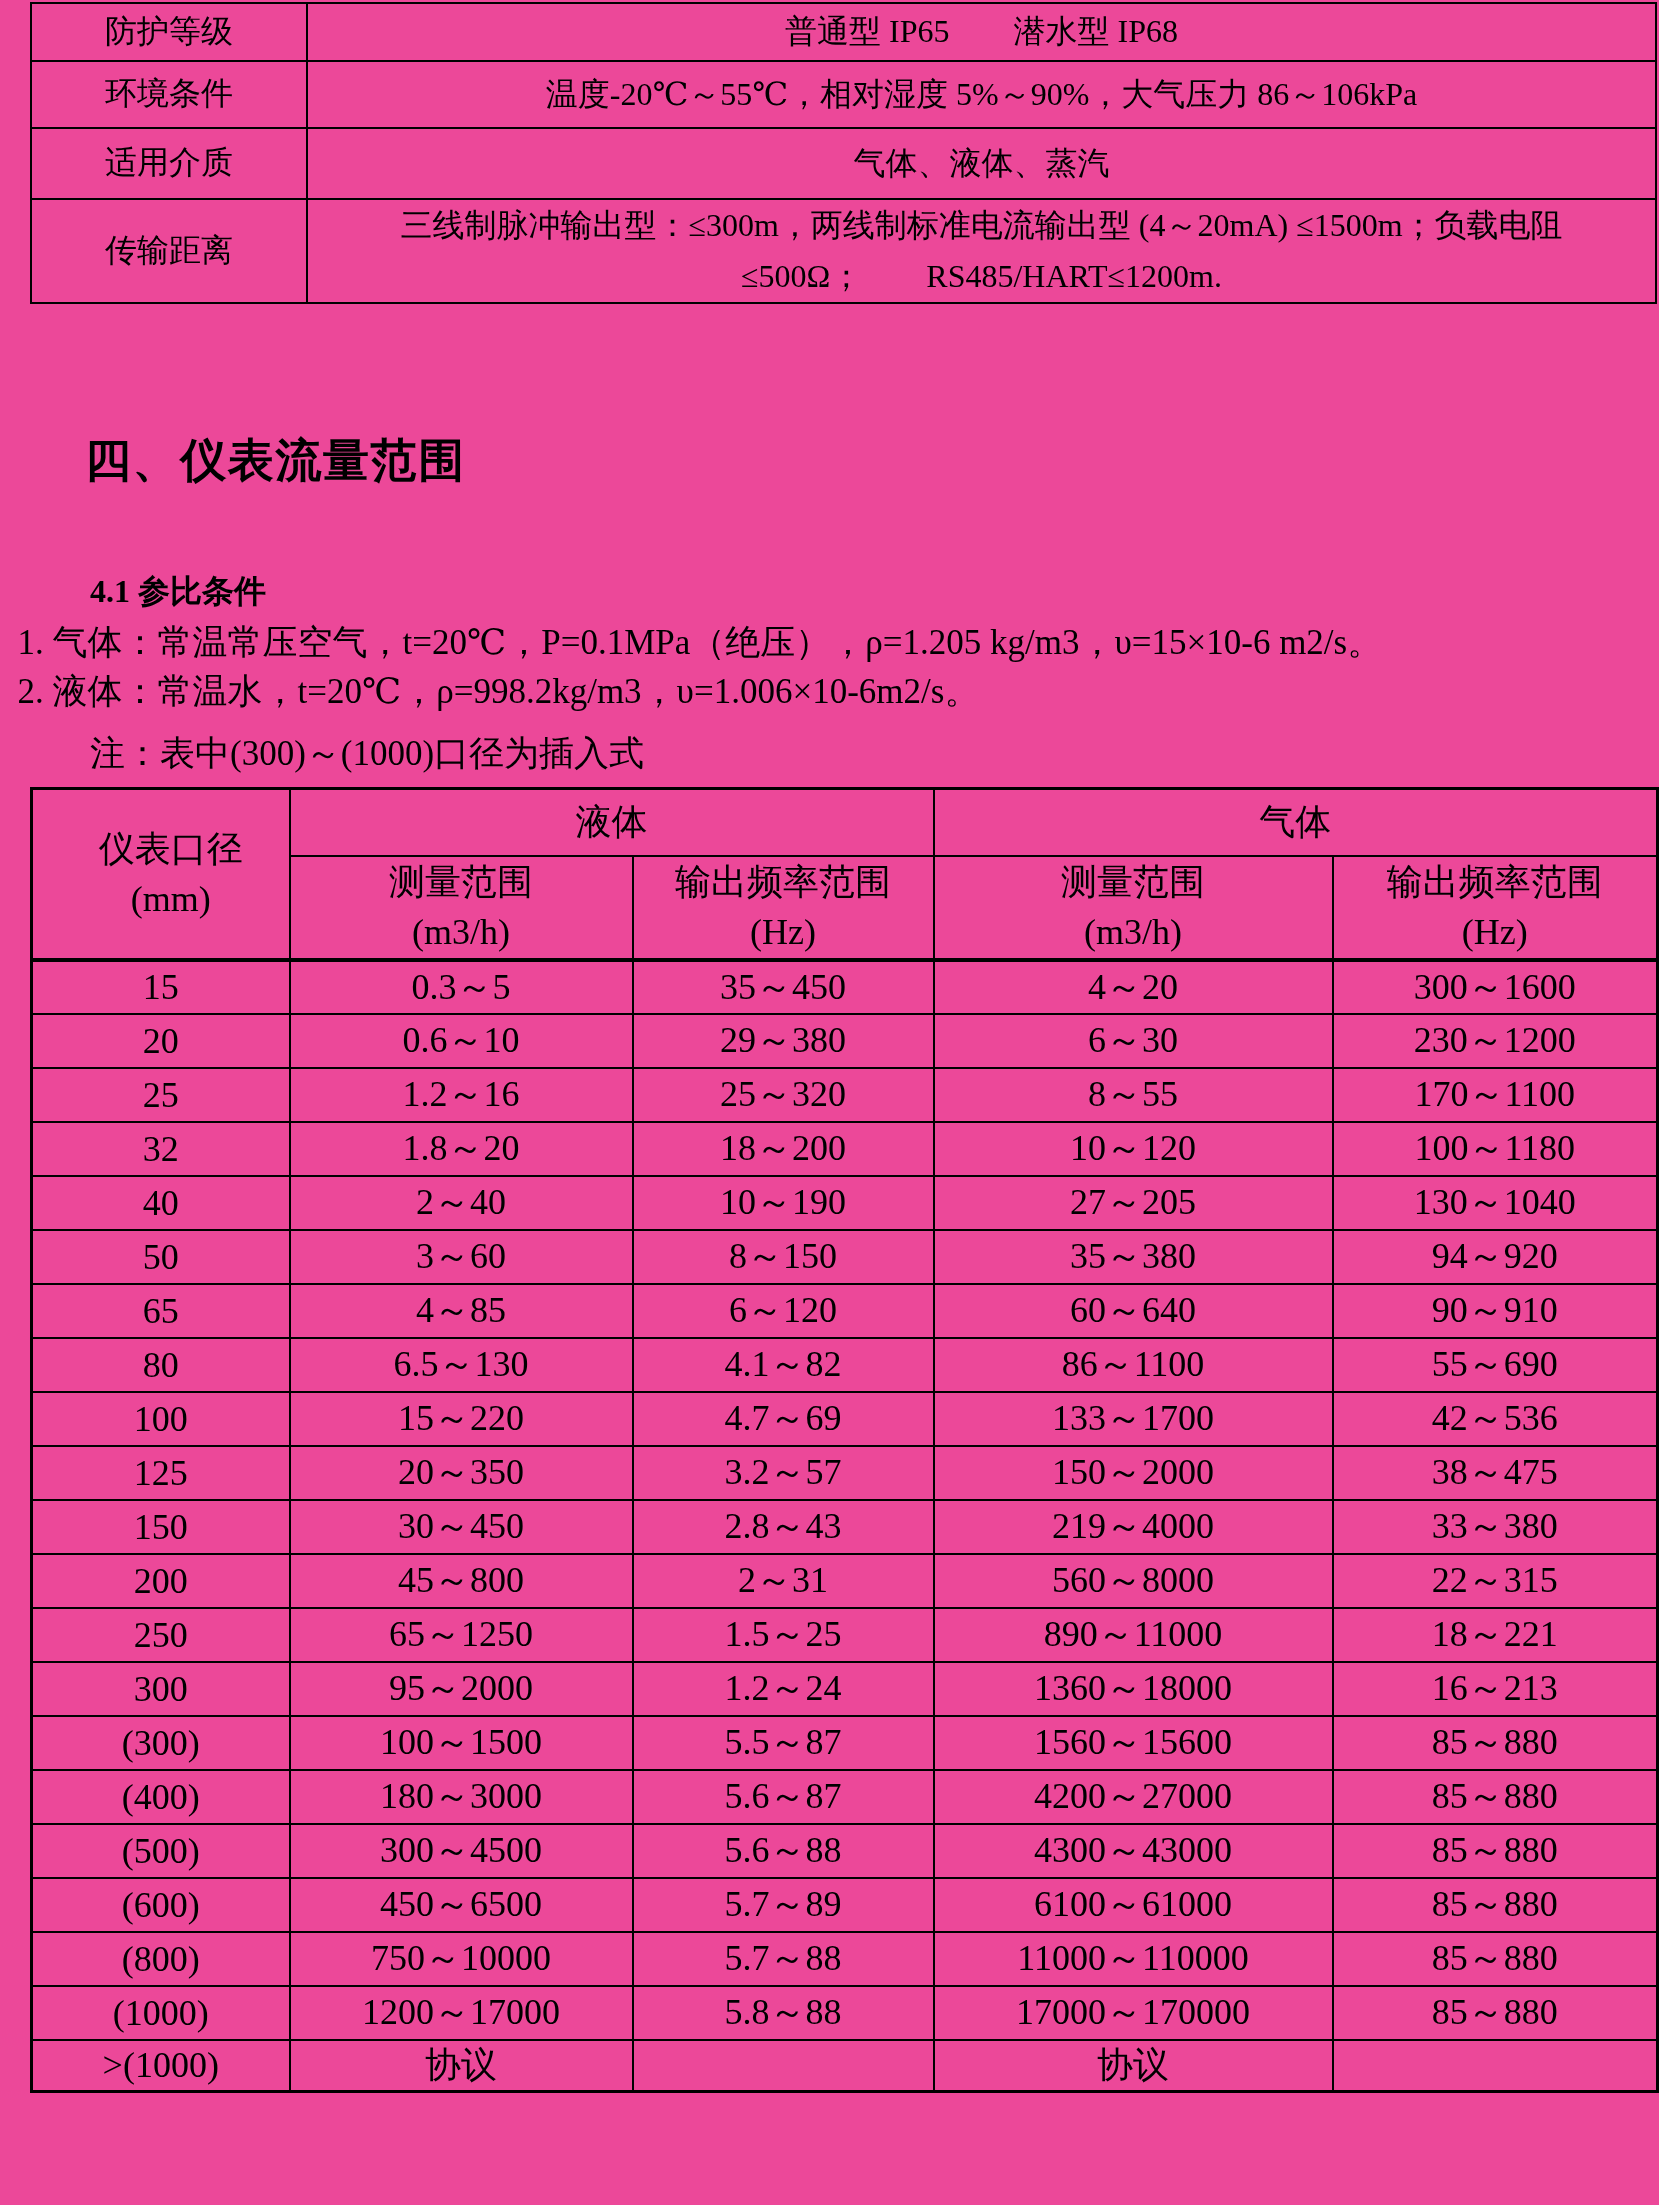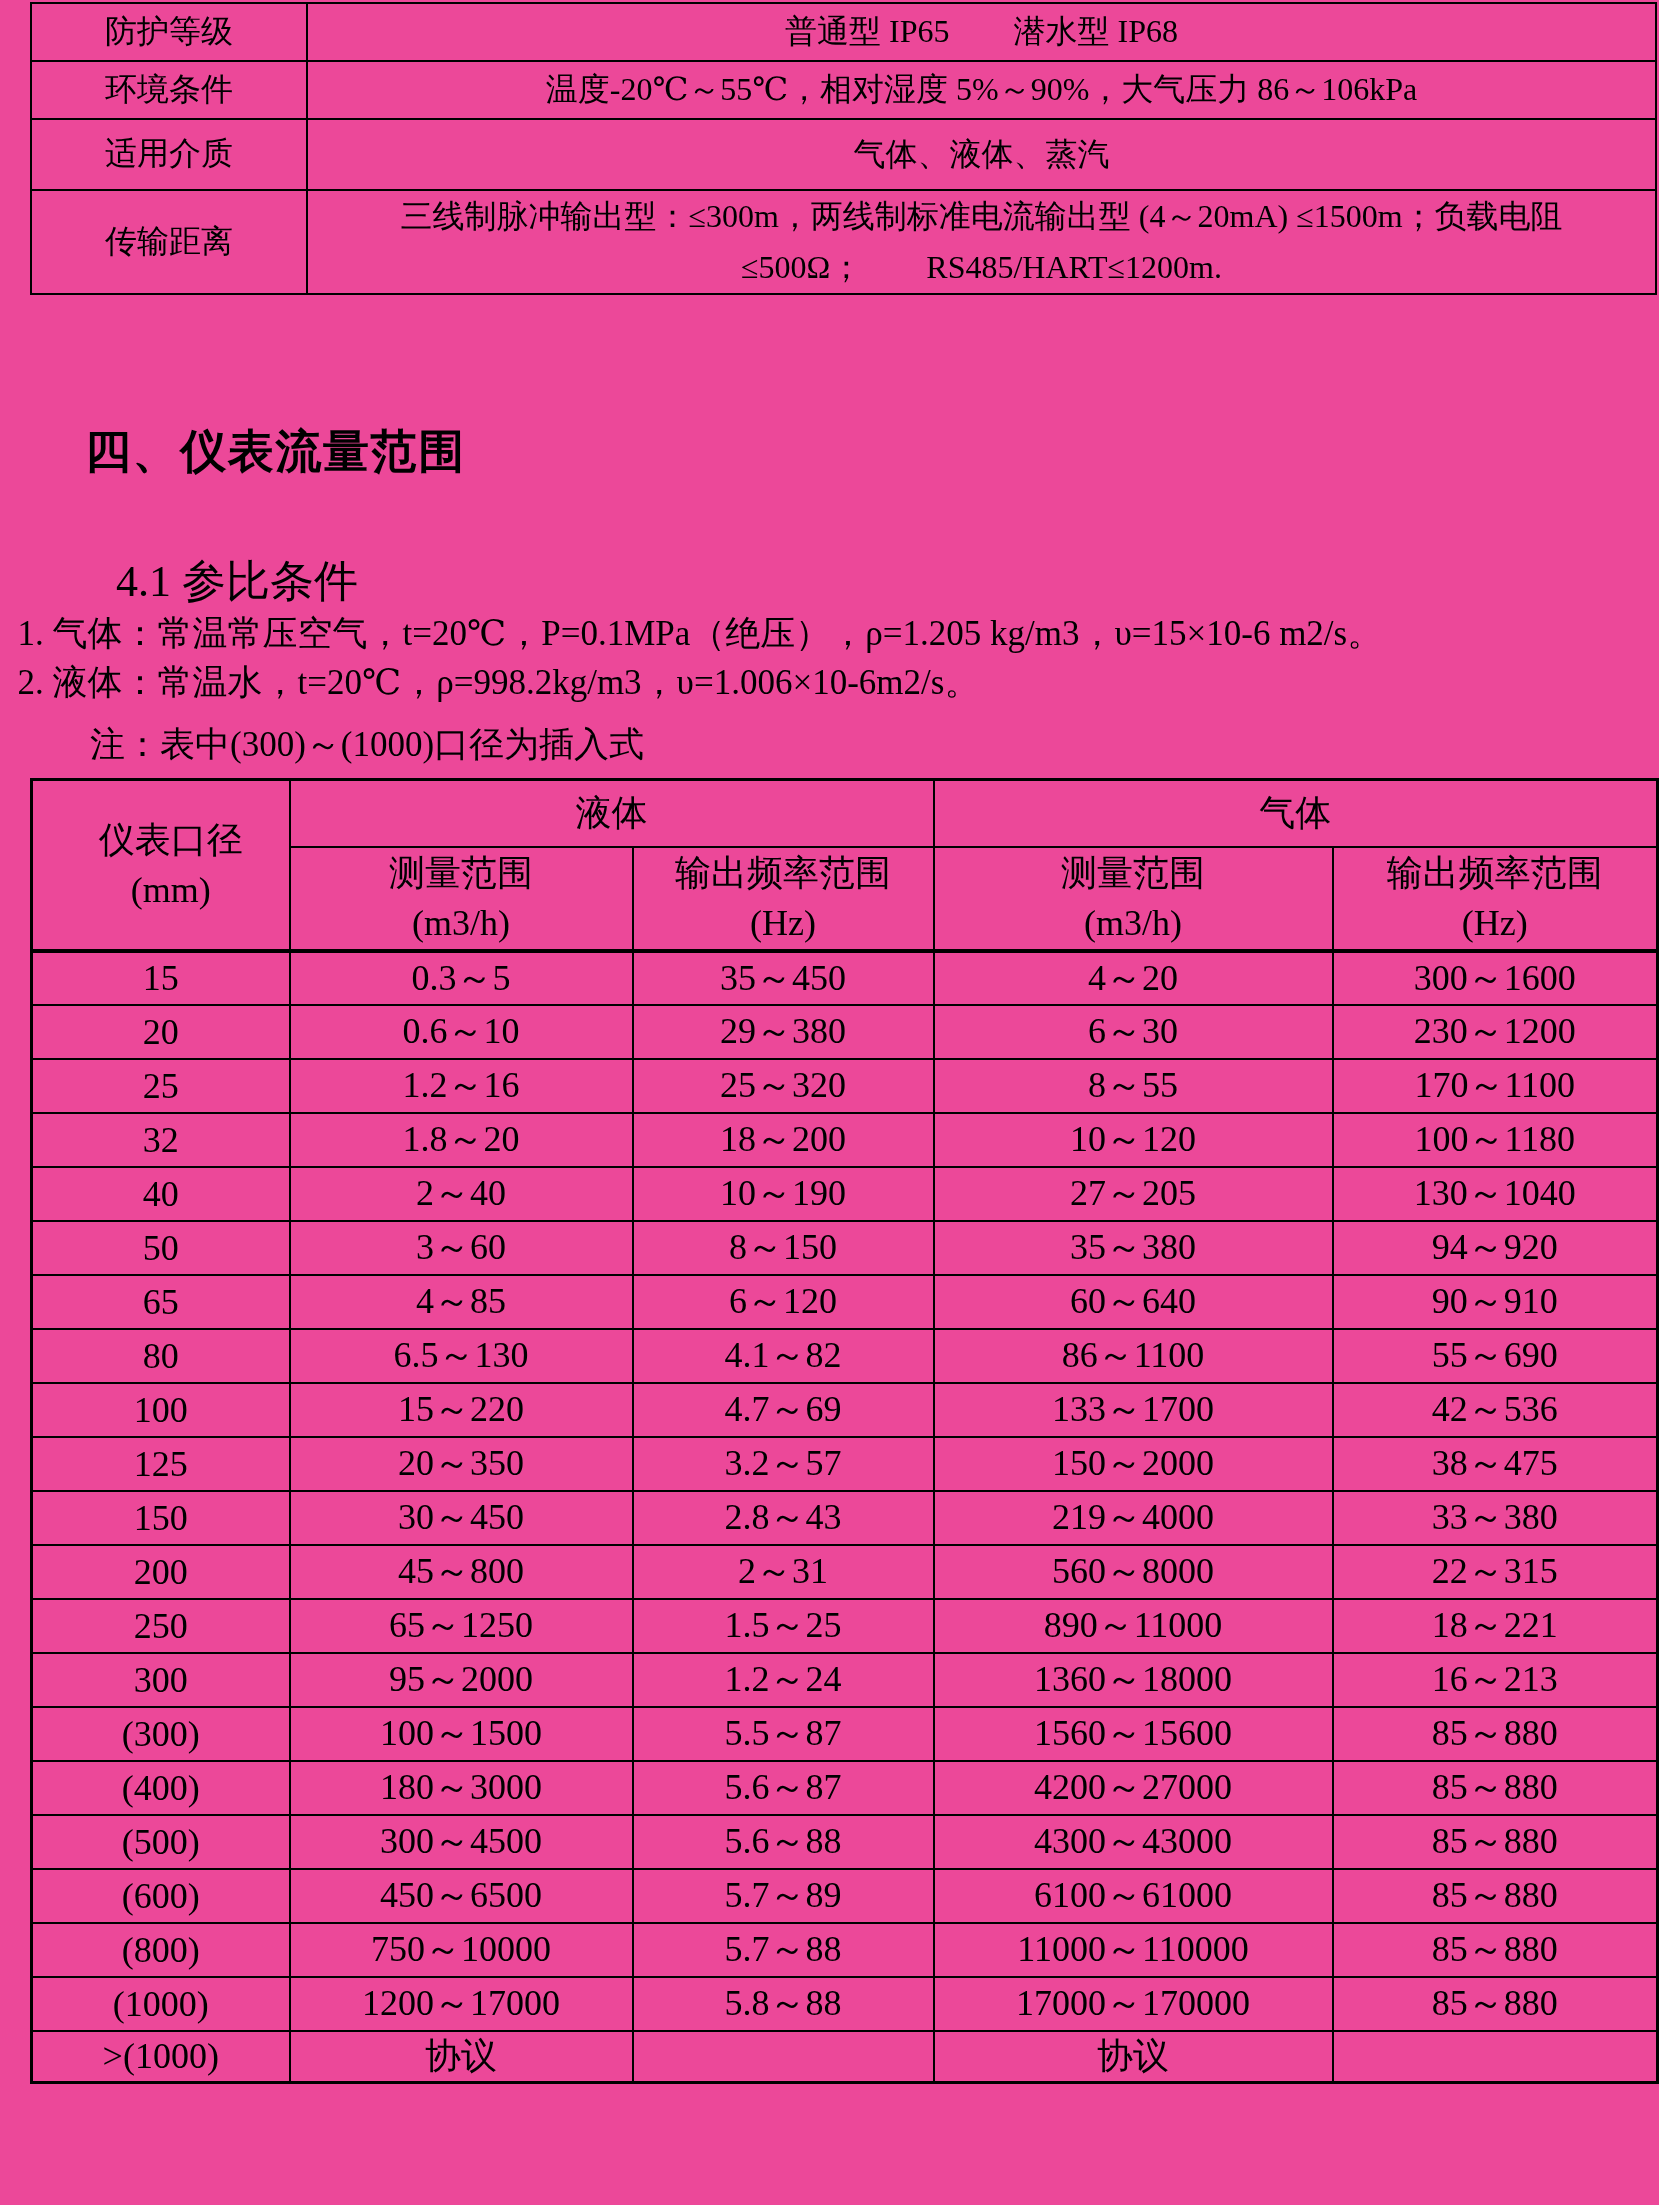--- a/index.html
+++ b/index.html
@@ -25,37 +25,37 @@
   table.spec td {
     border:2.4px solid #000;
     text-align:center;
     vertical-align:middle;
     font-size:32px;
     padding:0 4.8px;
   }
   table.spec td.label { font-size:32px; }
   table.spec td.content { white-space:pre-line; line-height:51px; }
   table.spec tr.r0 td { height:58px; }
-  table.spec tr.r1 td { height:58px; }
+  table.spec tr.r1 td { height:67px; }
   table.spec tr.r2 td { height:71px; }
   table.spec tr.r3 td { height:103px; }
 
   
   .h-main {
     margin:124px 0 0 85px;
     font-family:"Liberation Sans","DejaVu Sans",sans-serif;
     font-weight:900;
     font-size:46px;
     line-height:64px;
     letter-spacing:1.6px;
   }
   .h-sub1 {
-    margin:79px 0 0 116px;
-    font-weight:normal;
-    font-size:44px;
+    margin:79px 0 0 90px;
+    font-weight:bold;
+    font-size:32px;
     line-height:40px;
   }
   .body-line1 { margin:13px 0 0 17.6px;  font-size:35px; line-height:38px; }
   .body-line2 { margin:11.2px 0 0 17.6px;  font-size:35px; line-height:38px; }
   .h-sub2 {
     margin:9.6px 0 0 95px;
     font-weight:bold;
     font-size:37px;
     line-height:46px;
   }

